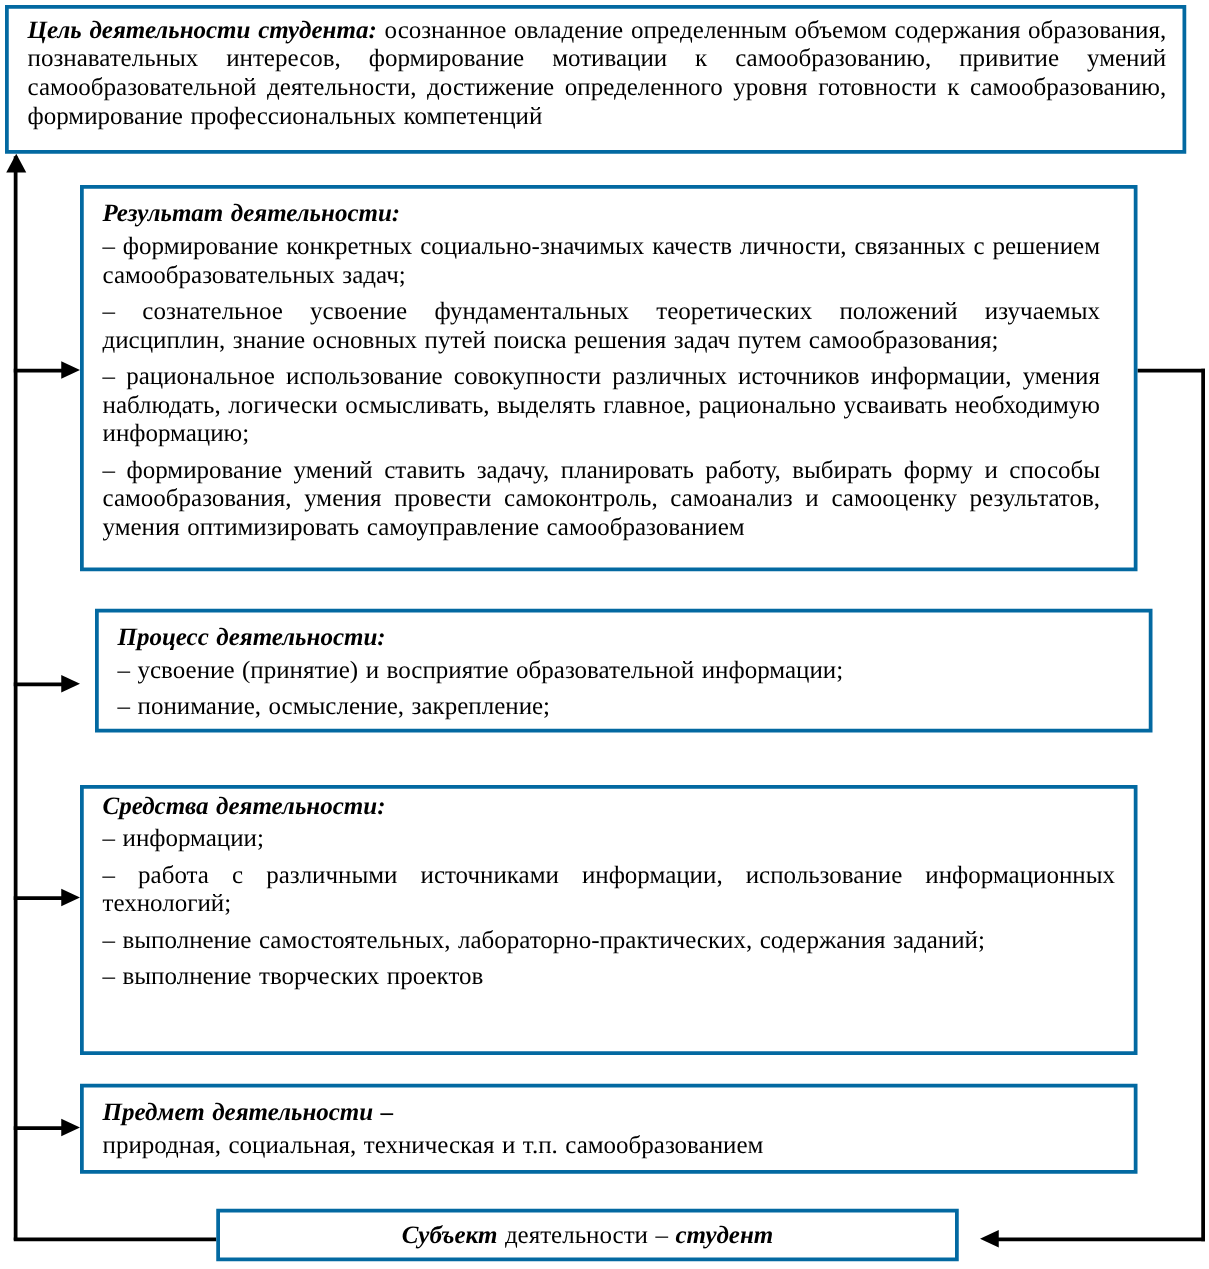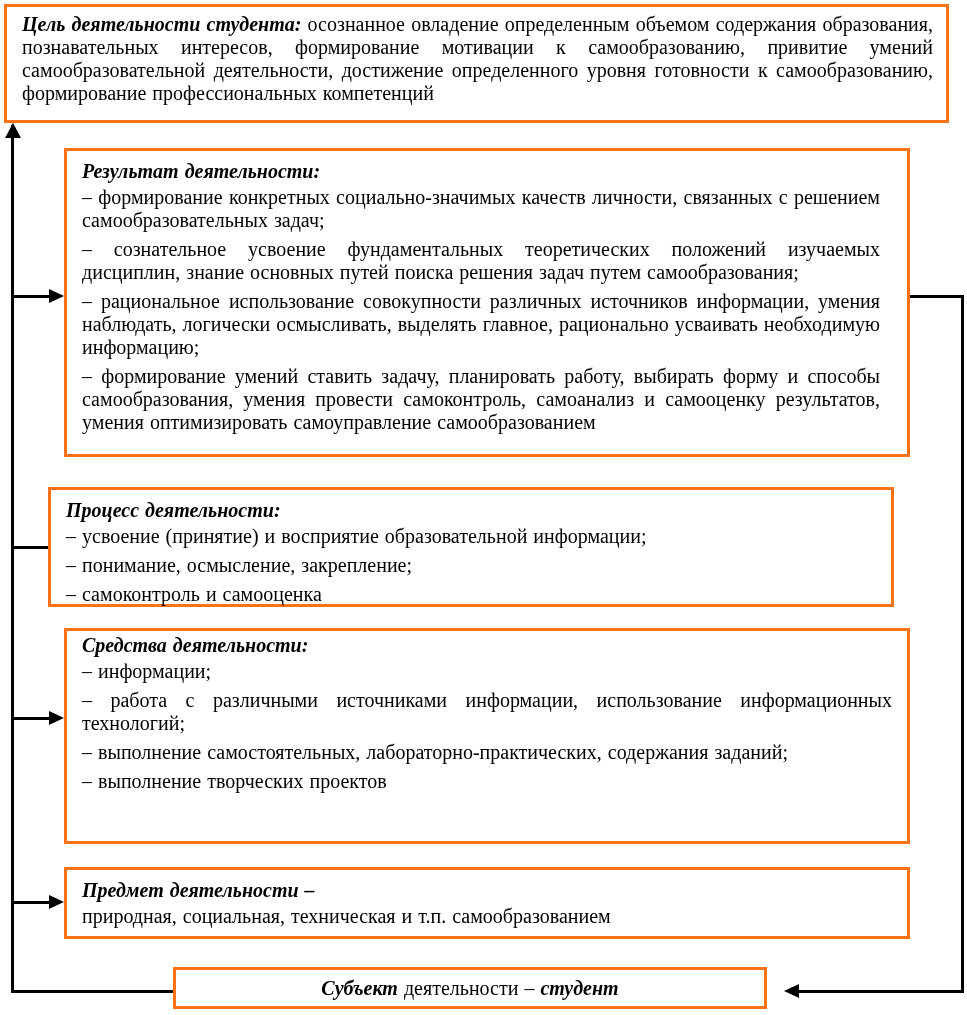--- a/index.html
+++ b/index.html
@@ -2,31 +2,31 @@
 <html lang="ru"><head>
 <meta charset="utf-8">
 <style>
   html,body{margin:0;padding:0;background:#ffffff;}
   .canvas{
     position:relative;width:967px;height:1015px;background:#ffffff;
     font-family:"Liberation Serif","DejaVu Serif",serif;
     color:#000;overflow:hidden;
   }
   .box{
-    position:absolute;box-sizing:border-box;border:3px solid #f97316;
+    position:absolute;box-sizing:border-box;border:3px solid #0369a1;
     background:#fff;font-size:20px;line-height:23px;
   }
   .box p{margin:0 0 6px 0;text-align:justify;word-spacing:1px;}
   .box p:last-child{margin-bottom:0;}
   .box .ttl{font-weight:bold;font-style:italic;text-align:left;margin:0 0 3px 0;}
   .goal{left:4px;top:4px;width:945px;height:119px;padding:6px 13px 4px 15px;}
   .goal p{margin:0;}
   .goal .lead{font-weight:bold;font-style:italic;}
   .result{left:64px;top:148px;width:846px;height:309px;padding:9px 27px 6px 15px;}
-  .process{left:48px;top:487px;width:846px;height:120px;padding:9px 15px 6px 15px;}
+  .process{left:76px;top:487px;width:846px;height:99px;padding:9px 15px 6px 15px;}
   .means{left:64px;top:628px;width:846px;height:216px;padding:3px 15px 6px 15px;}
   .matter{left:64px;top:867px;width:846px;height:72px;padding:9px 4px 6px 15px;}
   .actor{
     left:173px;top:967px;width:594px;height:42px;
     display:flex;align-items:center;justify-content:center;text-align:center;
   }
   .actor .bi{font-weight:bold;font-style:italic;}
   .actor span{white-space:pre;}
   .line{position:absolute;background:#000;}
   .arrow{position:absolute;width:0;height:0;}
@@ -69,21 +69,20 @@
     <p>– формирование конкретных социально-значимых качеств личности, связанных с решением самообразовательных задач;</p>
     <p>– сознательное усвоение фундаментальных теоретических положений изучаемых дисциплин, знание основных путей поиска решения задач путем самообразования;</p>
     <p>– рациональное использование совокупности различных источников информации, умения наблюдать, логически осмысливать, выделять главное, рационально усваивать необходимую информацию;</p>
     <p>– формирование умений ставить задачу, планировать работу, выбирать форму и способы самообразования, умения провести самоконтроль, самоанализ и самооценку результатов, умения оптимизировать самоуправление самообразованием</p>
   </div>
 
   <div class="box process">
     <p class="ttl">Процесс деятельности:</p>
     <p>– усвоение (принятие) и восприятие образовательной информации;</p>
     <p>– понимание, осмысление, закрепление;</p>
-    <p>– самоконтроль и самооценка</p>
   </div>
 
   <div class="box means">
     <p class="ttl">Средства деятельности:</p>
     <p>– информации;</p>
     <p>– работа с различными источниками информации, использование информационных технологий;</p>
     <p>– выполнение самостоятельных, лабораторно-практических, содержания заданий;</p>
     <p>– выполнение творческих проектов</p>
   </div>
 

